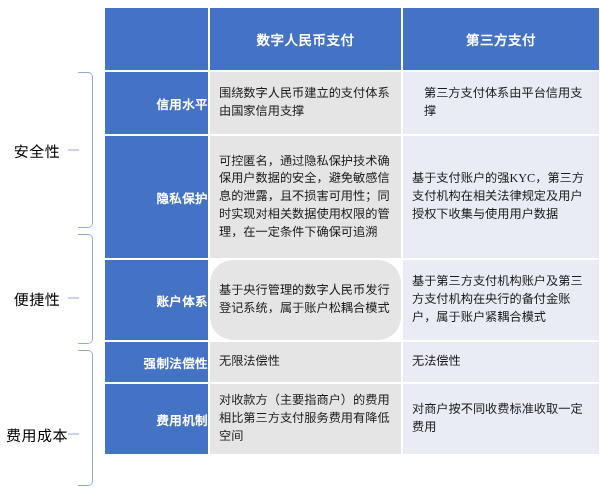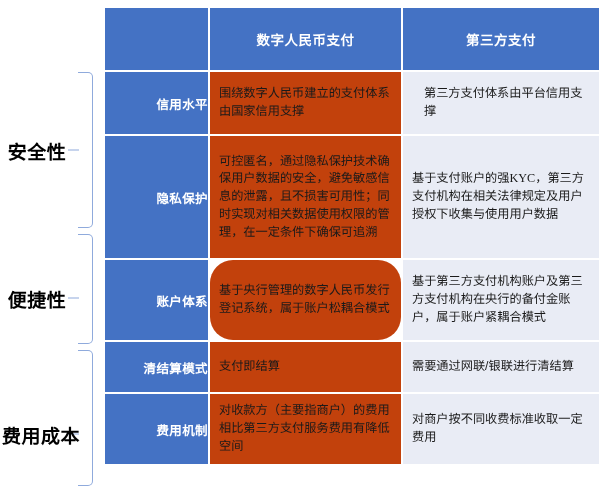--- a/index.html
+++ b/index.html
@@ -33,22 +33,22 @@
     position: absolute;
     left: 0;
     width: 103px;
   }
 
   .group-label {
     position: absolute;
     left: 6px;
     width: 62px;
     text-align: center;
-    font-size: 19px;
-    font-weight: bold;
+    font-size: 15px;
+    font-weight: normal;
     color: #000000;
     letter-spacing: 0.5px;
     white-space: nowrap;
     transform: translateY(-50%);
   }
 
   
   .bracket {
     position: absolute;
     left: 78px;
@@ -109,21 +109,21 @@
 
   td.val {
     color: #1a1a1a;
     font-size: 12.2px;
     line-height: 1.45;
     text-align: left;
     padding: 6px 8px 6px 9px;
     word-break: break-all;
   }
 
-  td.val.shade-a { background: #c2410c; }
+  td.val.shade-a { background: #e5e5e5; }
   td.val.shade-b { background: #e9ecf5; }
 
   tr.r0 td, tr.r0 th { height: 62px; margin-left: 40px; }
   tr.r1 td { height: 122px; }
   tr.r2 td { height: 80px; font-family: Liberation Serif, serif; }
   tr.r3 td { height: 40px; }
   tr.r4 td { height: 50px; }
   tr.r5 td { height: 70px; }
 </style>
 </head>
@@ -175,24 +175,24 @@
       <tr class="r2">
         <td class="key" style="height: 122px; margin-left: 32px;">隐私保护</td>
         <td class="val shade-a" style="height: 122px;">可控匿名，通过隐私保护技术确保用户数据的安全，避免敏感信息的泄露，且不损害可用性；同时实现对相关数据使用权限的管理，在一定条件下确保可追溯</td>
         <td class="val shade-b" style="height: 122px;">基于支付账户的强KYC，第三方支付机构在相关法律规定及用户授权下收集与使用用户数据</td>
       </tr>
       <tr class="r3">
         <td class="key" style="height: 80px; padding-left: 21px;">账户体系</td>
         <td class="val shade-a" style="height: 80px; border-radius: 23px;">基于央行管理的数字人民币发行登记系统，属于账户松耦合模式</td>
         <td class="val shade-b" style="height: 80px;">基于第三方支付机构账户及第三方支付机构在央行的备付金账户，属于账户紧耦合模式</td>
       </tr>
-      <tr class="r5">
-        <td class="key" style="height: 50px;">清结算模式</td>
-        <td class="val shade-a" style="height: 50px;">支付即结算</td>
-        <td class="val shade-b" style="height: 50px;">需要通过网联/银联进行清结算</td>
+      <tr class="r4">
+        <td class="key" style="height: 40px;">强制法偿性</td>
+        <td class="val shade-a" style="height: 40px;">无限法偿性</td>
+        <td class="val shade-b" style="height: 40px;">无法偿性</td>
       </tr>
       <tr class="r6">
         <td class="key" style="height: 70px;">费用机制</td>
         <td class="val shade-a" style="height: 70px;">对收款方（主要指商户）的费用相比第三方支付服务费用有降低空间</td>
         <td class="val shade-b" style="height: 70px;">对商户按不同收费标准收取一定费用</td>
       </tr>
     </tbody>
   </table>
 
 </div>

